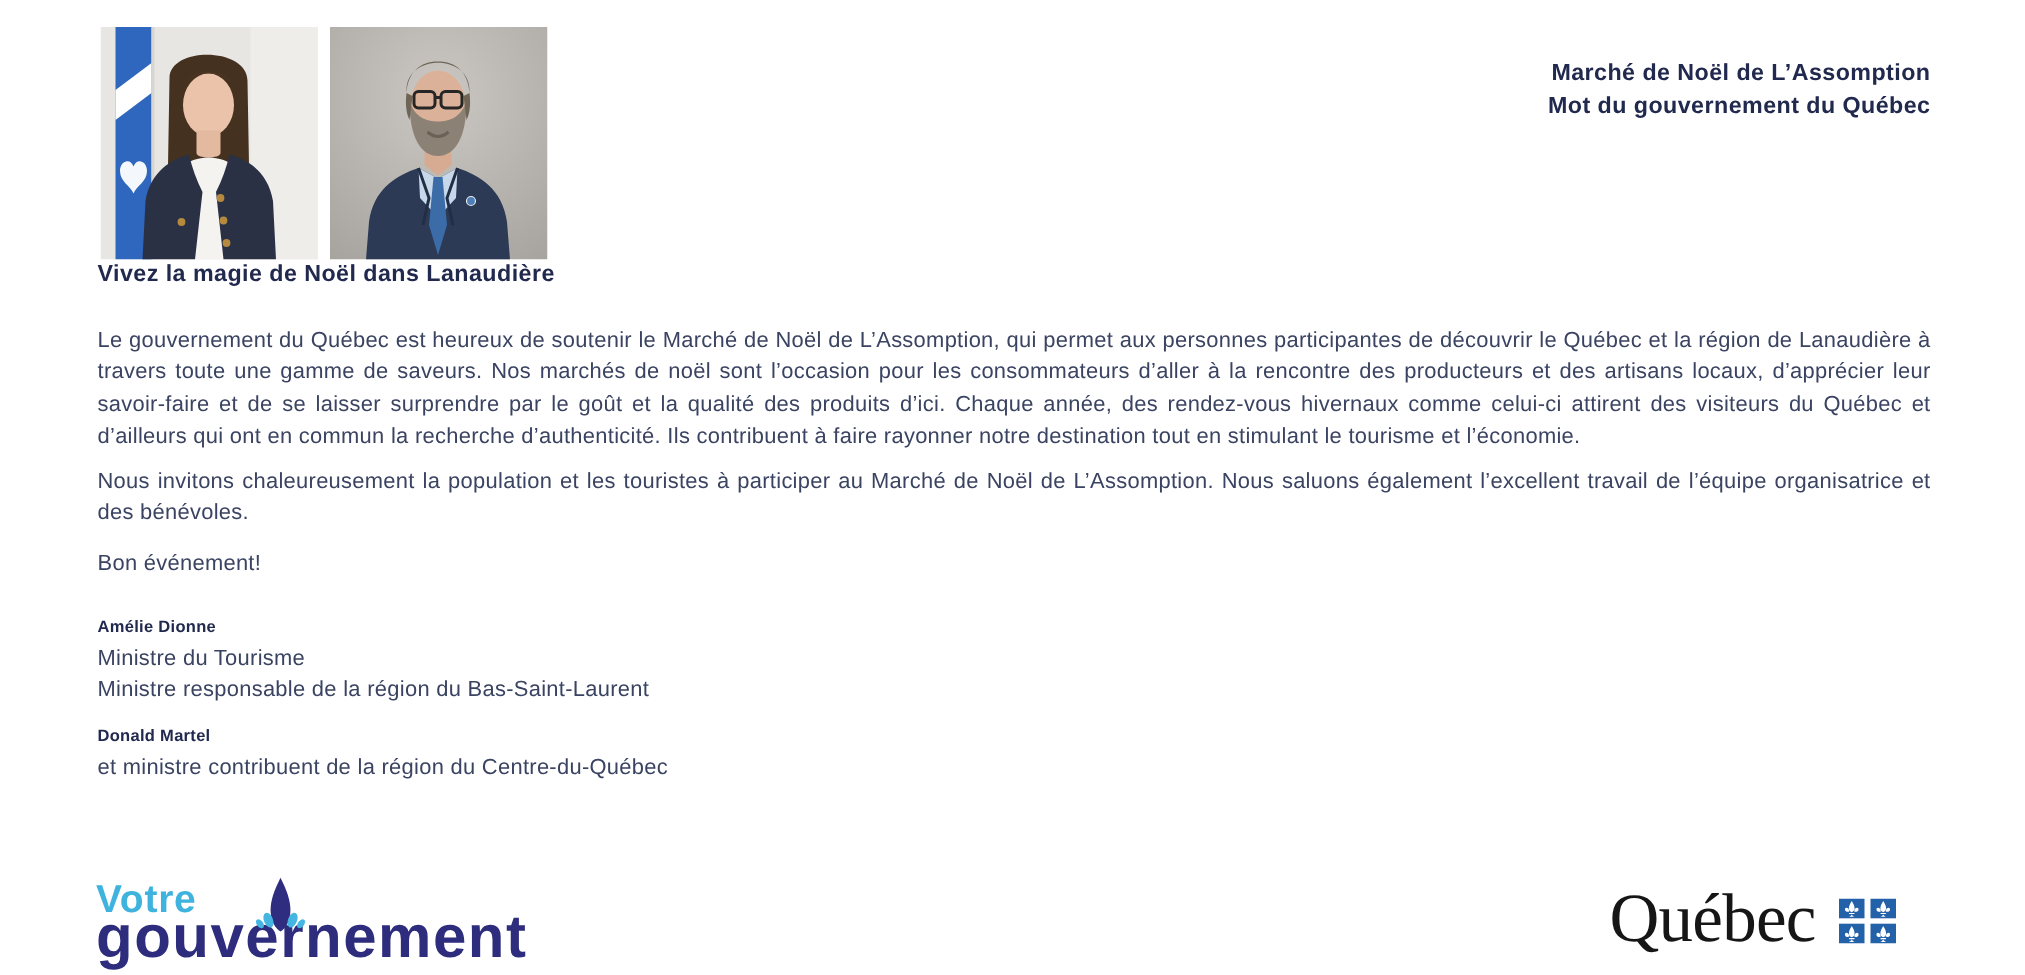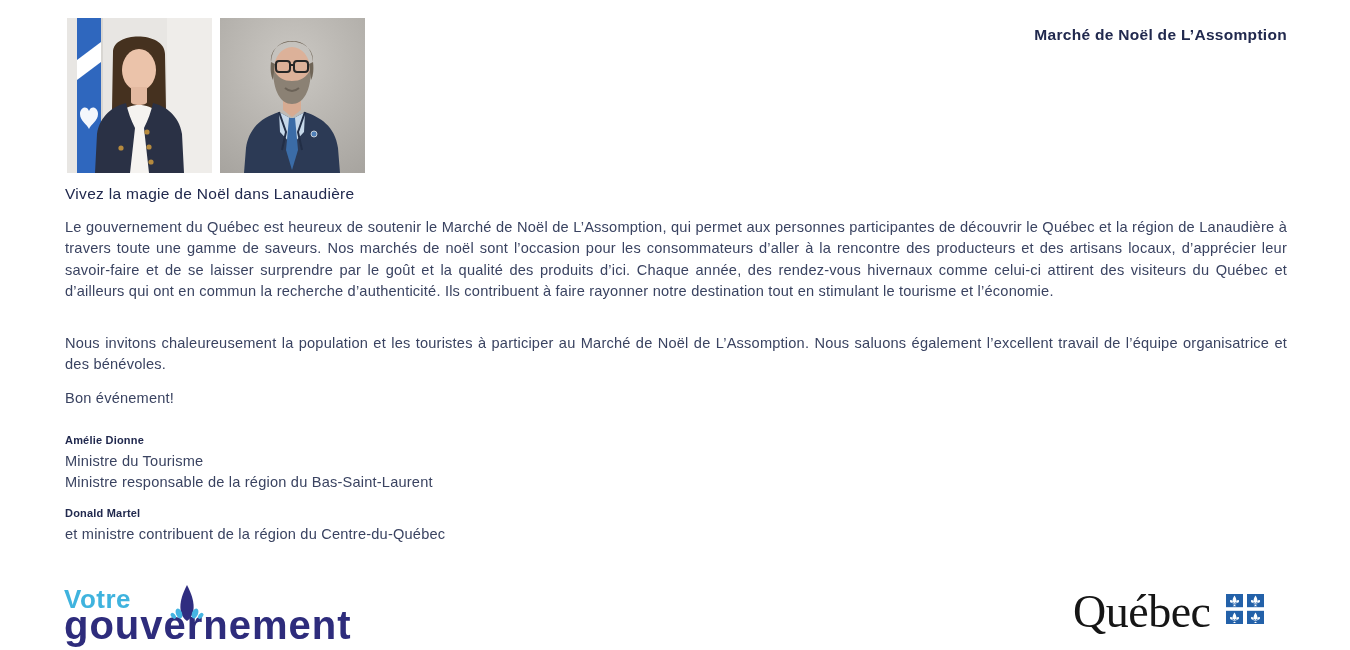--- a/index.html
+++ b/index.html
@@ -7,55 +7,55 @@
   body { font-family:"Liberation Sans","DejaVu Sans",sans-serif; }
   .page {
     position:relative; width:1350px; height:650px; background:#ffffff;
     overflow:hidden; margin:0 auto;
   }
   
   .photo-row { position:absolute; left:67px; top:18px; display:flex; gap:8px; }
   .photo { width:145px; height:155px; display:block; }
   
   .doc-title {
-    position:absolute; top:24px; right:63px; text-align:right;
+    position:absolute; top:38px; right:63px; text-align:right;
     font-weight:700; font-size:15.5px; line-height:22px;
     color:#21294E; letter-spacing:.3px;
   }
   
   .section-heading {
-    position:absolute; left:65px; top:185px;
-    font-weight:400; font-size:15.5px; color:#21294E; letter-spacing:.3px;
+    position:absolute; left:65px; top:174px;
+    font-weight:700; font-size:15.5px; color:#21294E; letter-spacing:.3px;
   }
   .content {
     position:absolute; left:65px; top:217px; width:1222px;
     font-size:14.6px; line-height:21.4px; color:#3A4361; letter-spacing:.2px;
   }
   .content p.justified { text-align:justify; }
-  .para-1 { margin-bottom:30px; }
+  .para-1 { margin-bottom:8px; }
   .para-2 { margin-bottom:13px; }
   .closing { margin-bottom:19px; }
   .sig-block { margin-top:20px; }
   .sig-block + .sig-block { margin-top:9px; }
   .sig-name { font-weight:700; font-size:11px; color:#21294E; line-height:21.4px; }
   .sig-line { line-height:21.2px; }
   
   .votre-logo { position:absolute; left:64px; top:586px; width:300px; height:60px; }
   .votre-line1 {
     font-weight:700; font-size:26px; line-height:27px;
     color:#3FB3DE; letter-spacing:.5px;
   }
   .votre-line2 {
     font-weight:700; font-size:40px; line-height:28px; margin-top:-2px;
     color:#2E2C7C; letter-spacing:1px;
   }
   .votre-fleur { position:absolute; left:106px; top:-3px; }
   .quebec-logo {
     position:absolute; left:1073px; top:590px;
-    display:flex; align-items:flex-start; gap:16px;
+    display:flex; align-items:center; gap:16px;
   }
   .quebec-wordmark {
     font-family:"Liberation Serif","DejaVu Serif",serif;
     font-size:46px; line-height:44px; color:#161616; letter-spacing:-.5px;
   }
   .quebec-flag { margin-top:4px; display:block; }
 </style>
 </head>
 <body>
 
@@ -109,20 +109,21 @@
         <rect x="56" y="43" width="14" height="11" rx="3" stroke="#262626" stroke-width="2" fill="none"></rect>
         <rect x="74" y="43" width="14" height="11" rx="3" stroke="#262626" stroke-width="2" fill="none"></rect>
         <path d="M70,47 L74,47" stroke="#262626" stroke-width="2"></path>
         <circle cx="94" cy="116" r="3" fill="#4F7FB8" stroke="#E8E8E8" stroke-width="0.8"></circle>
       </g>
     </svg>
   </div>
 
   <div class="doc-title">
     <div>Marché de Noël de L’Assomption</div>
+    <div>Mot du gouvernement du Québec</div>
   </div>
 
   <div class="section-heading">Vivez la magie de Noël dans Lanaudière</div>
 
   <div class="content">
     <p class="justified para-1">Le gouvernement du Québec est heureux de soutenir le Marché de Noël de L’Assomption, qui permet aux personnes participantes de découvrir le Québec et la région de Lanaudière à travers toute une gamme de saveurs. Nos marchés de noël sont l’occasion pour les consommateurs d’aller à la rencontre des producteurs et des artisans locaux, d’apprécier leur savoir-faire et de se laisser surprendre par le goût et la qualité des produits d’ici. Chaque année, des rendez-vous hivernaux comme celui-ci attirent des visiteurs du Québec et d’ailleurs qui ont en commun la recherche d’authenticité. Ils contribuent à faire rayonner notre destination tout en stimulant le tourisme et l’économie.</p>
     <p class="justified para-2">Nous invitons chaleureusement la population et les touristes à participer au Marché de Noël de L’Assomption. Nous saluons également l’excellent travail de l’équipe organisatrice et des bénévoles.</p>
     <p class="closing">Bon événement!</p>
 
     <div class="sig-block">

